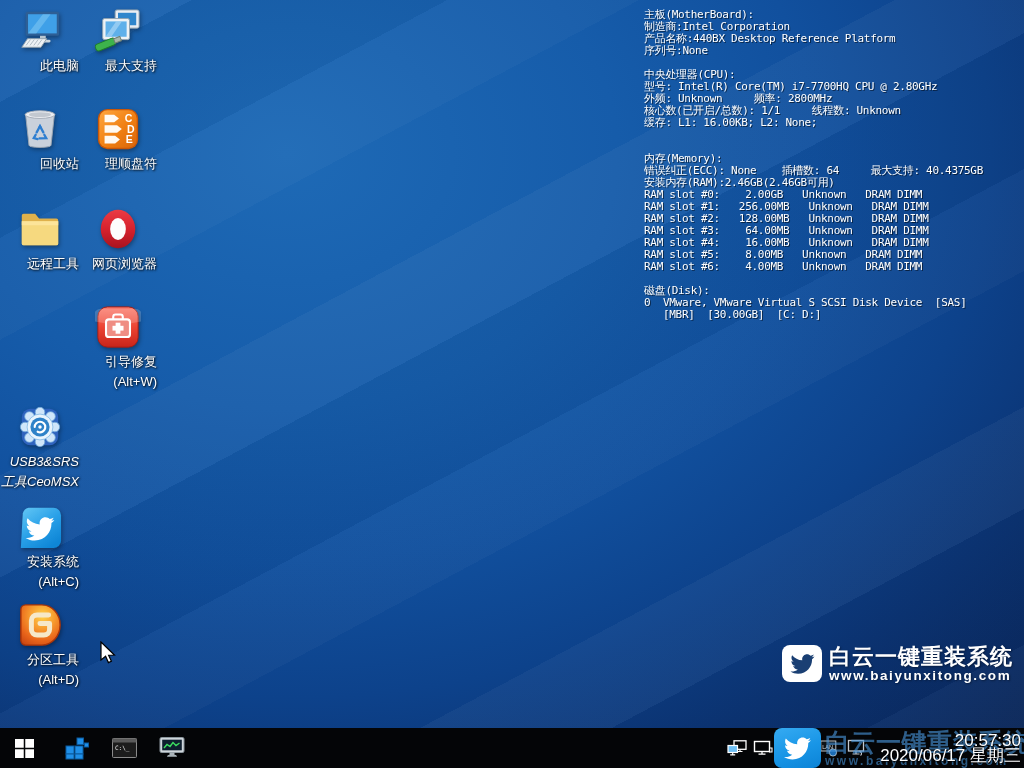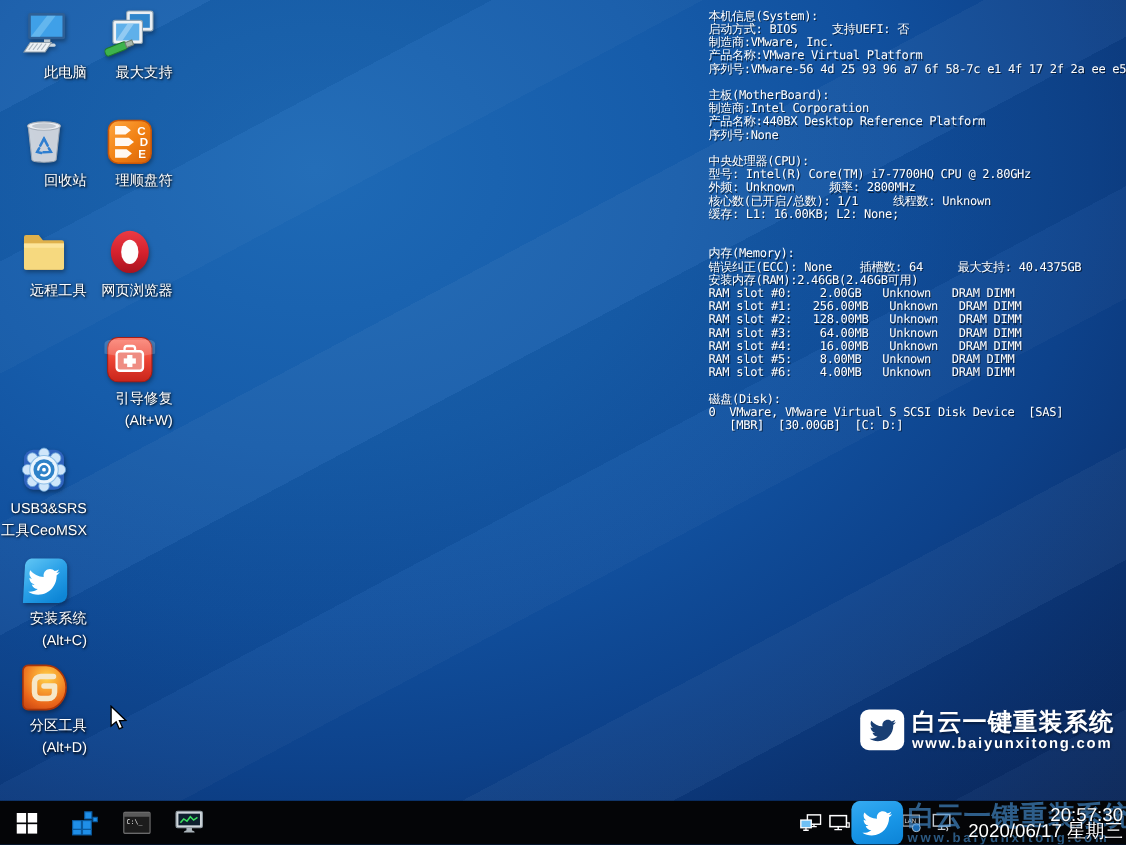--- a/index.html
+++ b/index.html
@@ -27,21 +27,21 @@
   .dicon { position:absolute; width:78px; text-align:right; cursor:default; }
   .dicon .img { width:46px; height:46px; margin:0 auto; display:block;
                 filter:drop-shadow(1px 2px 2px rgba(0,0,0,0.35)); }
   .dicon .lbl { margin-top:3px; font-size:13px; line-height:17px; color:#fff;
                 text-shadow:1px 1px 2px rgba(0,0,0,0.85), 0 0 3px rgba(0,0,0,0.5);
                 white-space:nowrap; }
   .pos-r1c1{left:1px;  top:8px;}   .pos-r1c2{left:79px; top:8px;}
   .pos-r2c1{left:1px;  top:106px;} .pos-r2c2{left:79px; top:106px;}
   .pos-r3c1{left:1px;  top:206px;} .pos-r3c2{left:79px; top:206px;}
   .pos-r4c1{left:1px;  top:304px;} .pos-r4c2{left:79px; top:304px;}
-  .pos-r5c1{left:1px;  top:404px;}
+  .pos-r5c1{left:1px;  top:404px;font-style:italic;}
   .pos-r6c1{left:1px;  top:504px;}
   .pos-r7c1{left:1px;  top:602px;}
 
   
   .sysinfo {
     position:absolute; left:644px; top:9px; right:0; bottom:60px;
     overflow:hidden; pointer-events:none;
   }
   .sysinfo pre {
     font-family:"DejaVu Sans Mono", monospace;
@@ -256,25 +256,20 @@
           </radialGradient>
         </defs>
         <path d="M9 3 h17 a19 21 0 0 1 0 42 h-17 a5 5 0 0 1 -5 -5 v-32 a5 5 0 0 1 5 -5 z" fill="url(#gradDg)" stroke="#a83409" stroke-width="1.5"></path>
         <path d="M33 13.5 h-12 a6 6 0 0 0 -6 6 v9 a6 6 0 0 0 6 6 h7 a6 6 0 0 0 6 -6 v-6 h-10" fill="none" stroke="#f6e8c9" stroke-width="5.2" stroke-linejoin="round" stroke-linecap="round"></path>
       </svg>
       <div class="lbl">分区工具</div>
       <div class="lbl">(Alt+D)</div>
     </div>
 
     <div class="sysinfo">
-      <pre>本机信息(System):
-启动方式: BIOS     支持UEFI: 否
-制造商:VMware, Inc.
-产品名称:VMware Virtual Platform
-序列号:VMware-56 4d 25 93 96 a7 6f 58-7c e1 4f 17 2f 2a ee e5</pre>
       <pre>主板(MotherBoard):
 制造商:Intel Corporation
 产品名称:440BX Desktop Reference Platform
 序列号:None</pre>
       <pre class="gap2">中央处理器(CPU):
 型号: Intel(R) Core(TM) i7-7700HQ CPU @ 2.80GHz
 外频: Unknown     频率: 2800MHz
 核心数(已开启/总数): 1/1     线程数: Unknown
 缓存: L1: 16.00KB; L2: None;</pre>
       <pre>内存(Memory):

